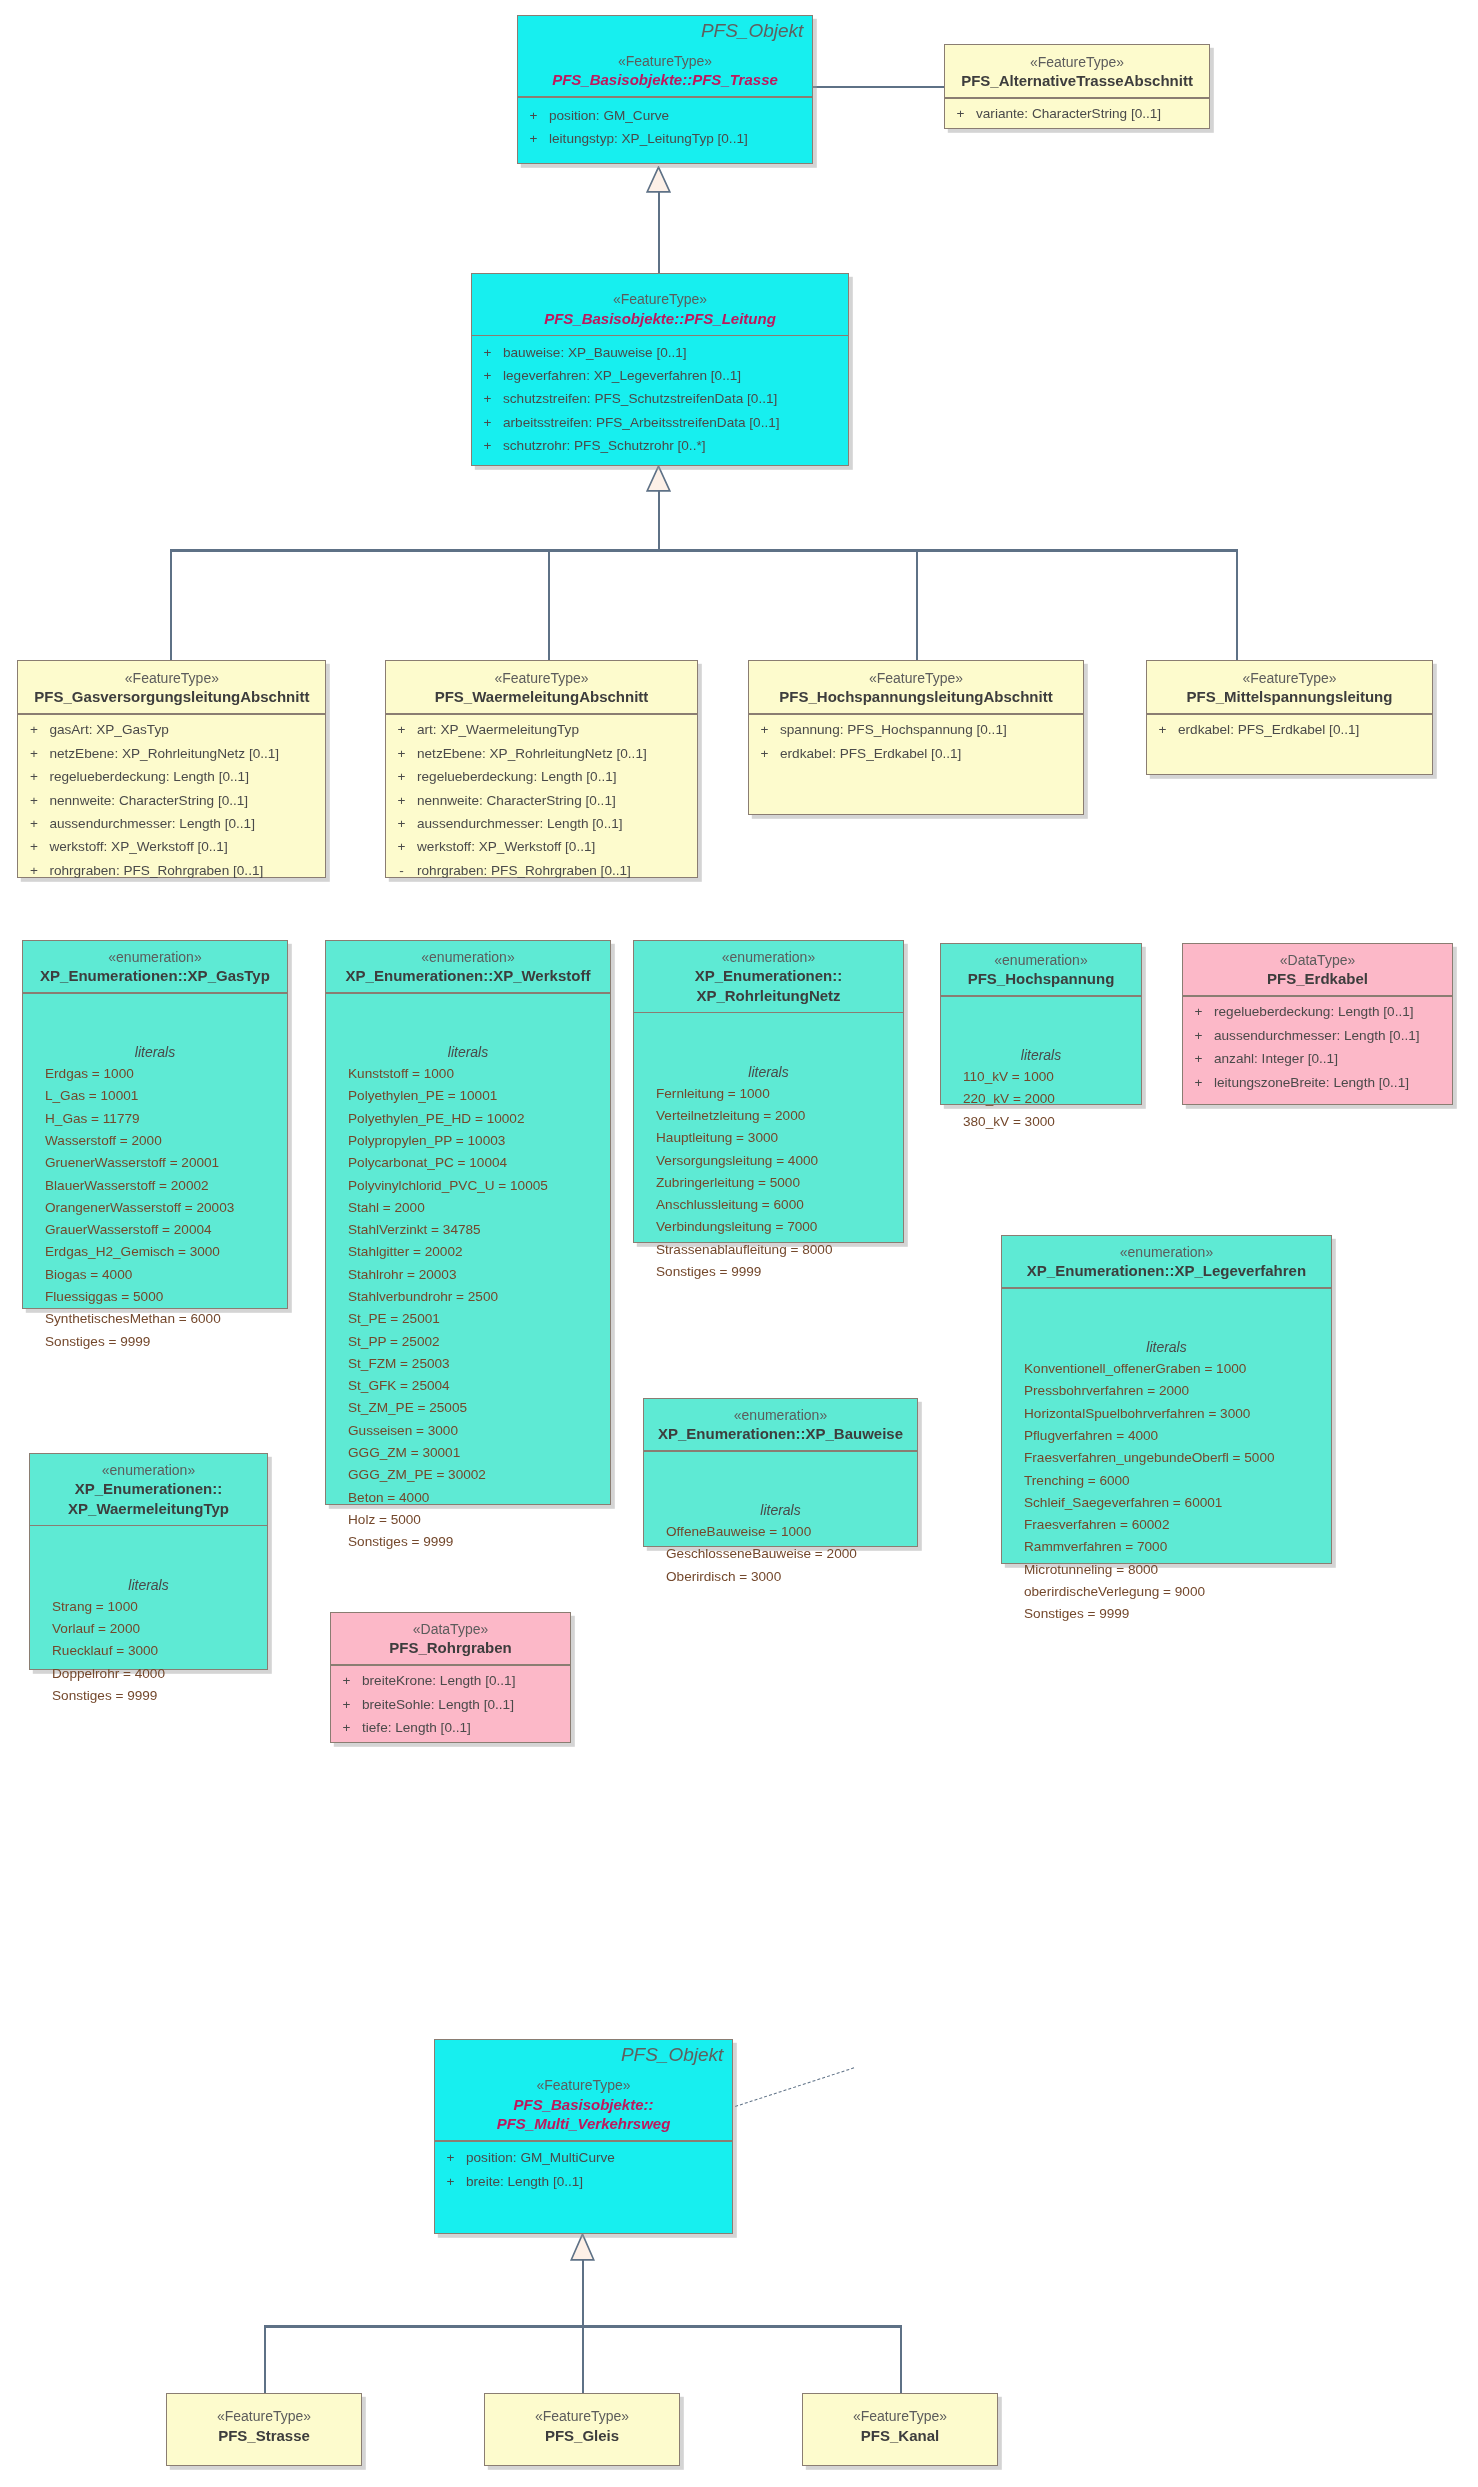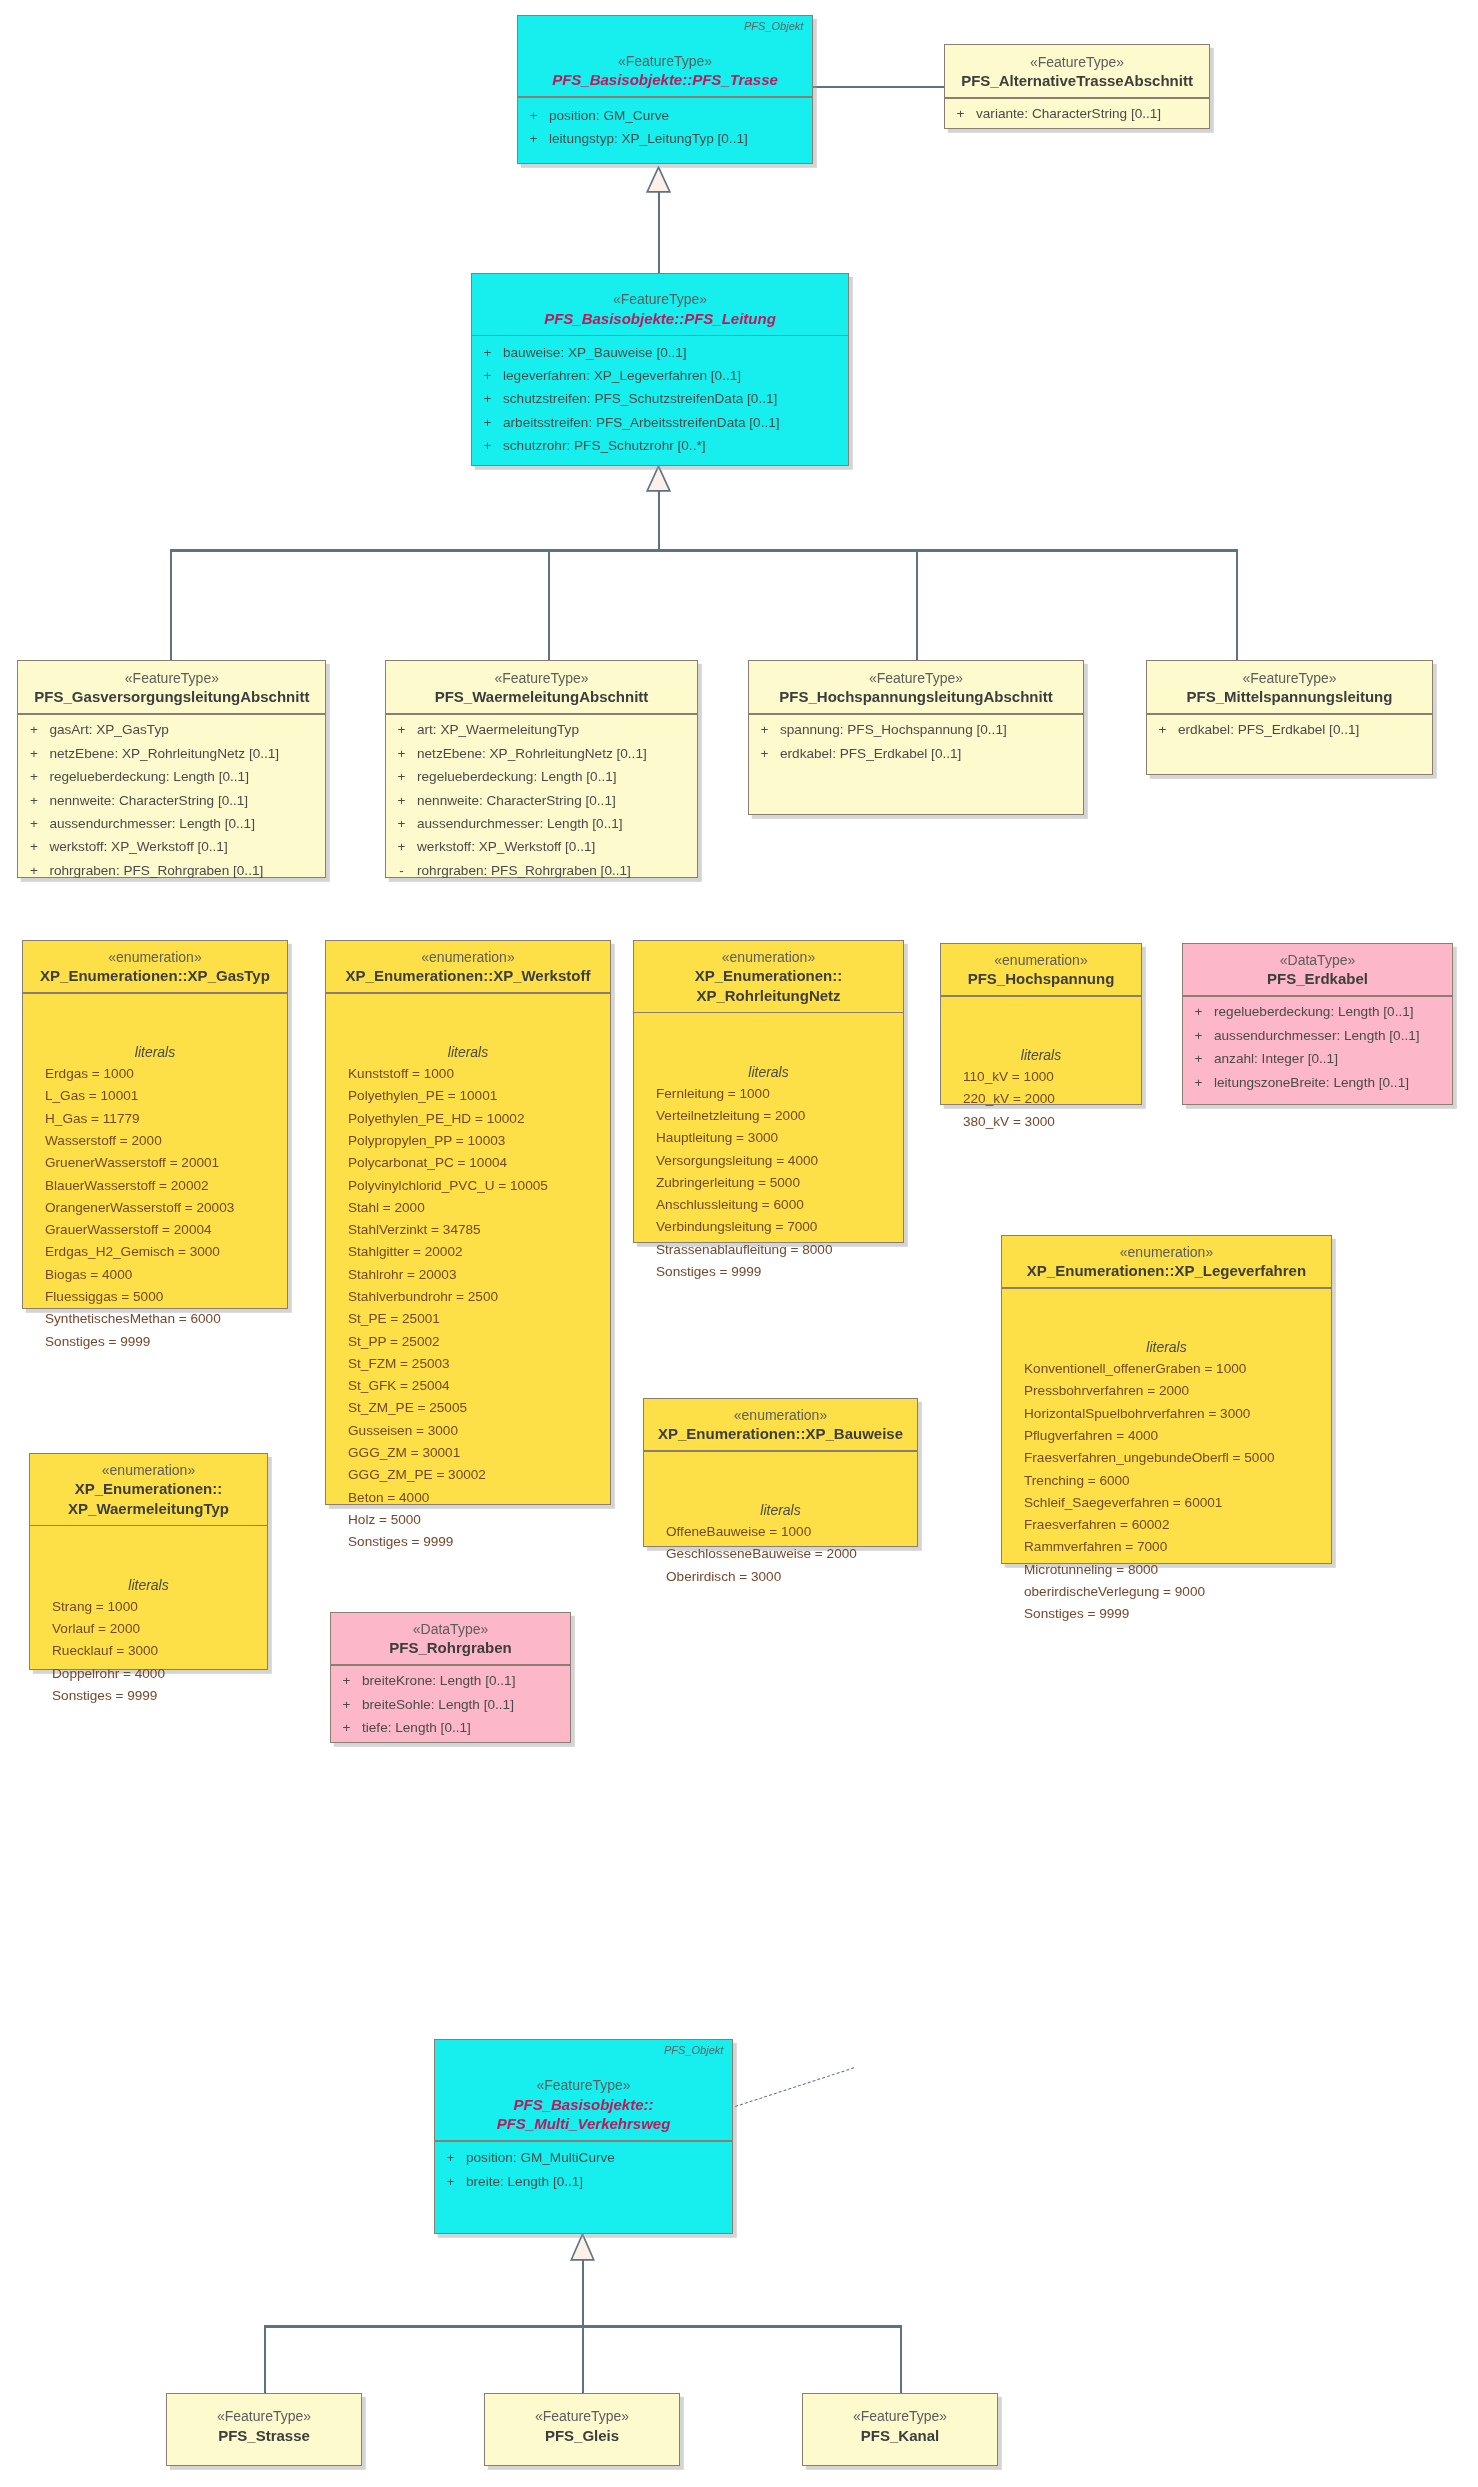--- a/index.html
+++ b/index.html
@@ -16,25 +16,25 @@
   .uml .body{box-sizing:border-box;padding:8.7px 0 5.4px 0;}
   .uml .attr{display:flex;font-size:13.6px;color:#4a4a4a;line-height:1.0;padding:2.2px 0 7.6px 0;}
   .uml .attr .vis{width:31px;text-align:center;flex:0 0 31px;}
   .uml .attr .txt{white-space:nowrap;}
 
   
   .cyan{background:#17efef;border-color:#8a7d72;}
   .cyan .sep{background:#8a7d72;}
   .cyan .hdr .cname{font-style:italic;color:#be185d;}
   .yellow{background:#fdfbcd;}
-  .orange{background:#fde047;}
+  .orange{background:#5eead4;}
   .pink{background:#fcb8c8;}
 
   
-  .pkglabel{position:absolute;right:8.7px;top:4.3px;font-size:11px;font-style:italic;color:#5f5f5f;}
+  .pkglabel{position:absolute;right:8.7px;top:4.3px;font-size:19px;font-style:italic;color:#5f5f5f;}
 
   
   .litbox{box-sizing:border-box;padding:6.5px 0 8.7px 0;margin-top:44px;}
   .litword{text-align:center;font-size:14px;font-style:italic;color:#4a4a4a;padding-bottom:4.3px;}
   .lit{font-size:13.6px;color:#6b4a32;line-height:1.0;padding:2.7px 0 6px 22px;white-space:nowrap;}
   .orange .lit{color:#74482c;}
 
   
   .note{position:absolute;box-sizing:border-box;border:1.6px solid #5e7186;background:#ffffff;
         padding:12px 14px;font-size:13.6px;color:#2f2f2f;line-height:1.85;}

